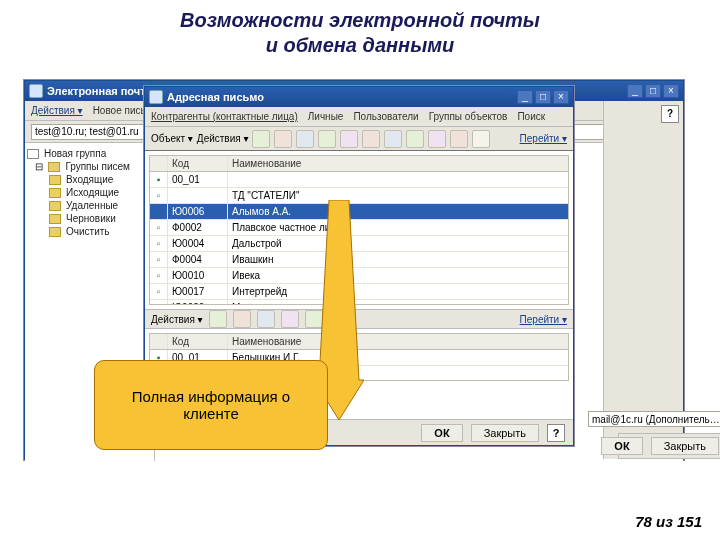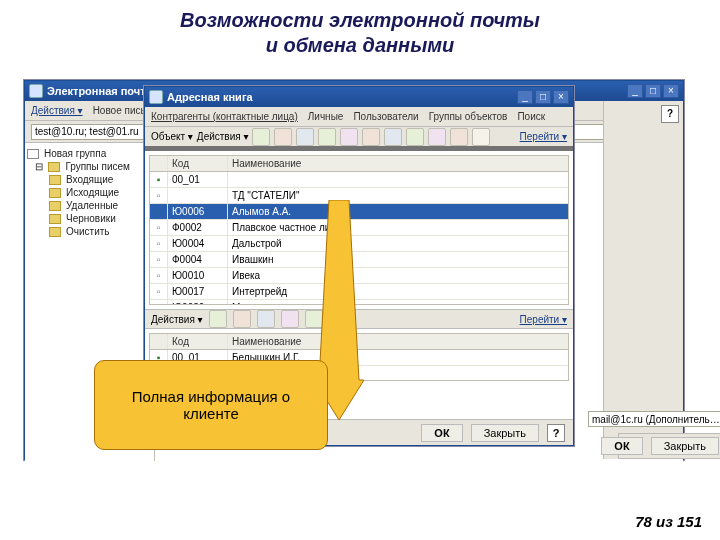--- a/index.html
+++ b/index.html
@@ -8,21 +8,21 @@
   .stage { position: absolute; left: 24px; top: 80px; right: 24px; bottom: 60px; }
 
   
   .win { position: absolute; background: #fff; border: 1px solid #1b4c8f; box-shadow: 0 0 0 1px #88a; }
   .titlebar { background: linear-gradient(#2a5fb0,#1d4a92); color: #fff; height: 20px; display: flex; align-items: center; padding: 0 4px; font-size: 11px; }
   .titlebar .t-icon { width: 14px; height: 14px; background: #d7e4ff; border:1px solid #7aa; margin-right:4px; border-radius:2px; }
   .titlebar .title-text { flex: 1; font-weight: bold; }
   .winbtns { display:flex; gap:2px; }
   .winbtn { width:16px; height:14px; background:#4b77c0; border:1px solid #2d5aa0; color:#fff; font-size:10px; line-height:12px; text-align:center; cursor:pointer; }
   .toolbar { background:#e8e6dc; border-bottom:1px solid #bbb; height:20px; display:flex; align-items:center; gap:10px; padding:0 6px; font-size:10px; color:#333; }
-  .toolbar2 { background:#e8e6dc; border-bottom:5px solid #737373; height:24px; display:flex; align-items:center; gap:4px; padding:0 6px; }
+  .toolbar2 { background:#e8e6dc; border-bottom:1px solid #737373; height:24px; display:flex; align-items:center; gap:4px; padding:0 6px; }
   .tbtn { width:18px; height:18px; background:#f5f3ea; border:1px solid #c0beb0; border-radius:2px; }
   .tbtn.col1{background:#e6f0d8;} .tbtn.col2{background:#f0e2d8;} .tbtn.col3{background:#e2e8f0;} .tbtn.col4{background:#f0e2f0;}
   .link { color:#1a3f8a; text-decoration:underline; cursor:pointer; }
 
   
   .w1 { left:0; top:0; width:660px; height:380px; }
   .w1 .body { display:flex; height:calc(100% - 60px); }
   .w1 .input-row { background:#e8e6dc; border-bottom:1px solid #bbb; height:22px; display:flex; align-items:center; padding:0 6px; }
   .w1 .input-row input { flex:1; height:16px; border:1px solid #a7a796; background:#fff; font-size:10px; padding:0 3px; }
   .tree { width:130px; border-right:1px solid #c0beb0; background:#fff; padding:4px 2px; font-size:10px; color:#222; }
@@ -131,21 +131,21 @@
       <span class="fbtn">Закрыть</span>
     </div>
     <div class="mail-row">
       <input class="inlineinput" style="width: 140px;" value="mail@1c.ru (Дополнитель…)">
     </div>
   </div>
 
   <div class="win w2">
     <div class="titlebar">
       <div class="t-icon"></div>
-      <div class="title-text">Адресная книга</div>
+      <div class="title-text">Адресная письмо</div>
       <div class="winbtns">
         <div class="winbtn">_</div>
         <div class="winbtn">□</div>
         <div class="winbtn">×</div>
       </div>
     </div>
     <div class="tabs">
       <span class="tab sel">Контрагенты (контактные лица)</span>
       <span class="tab">Личные</span>
       <span class="tab">Пользователи</span>

